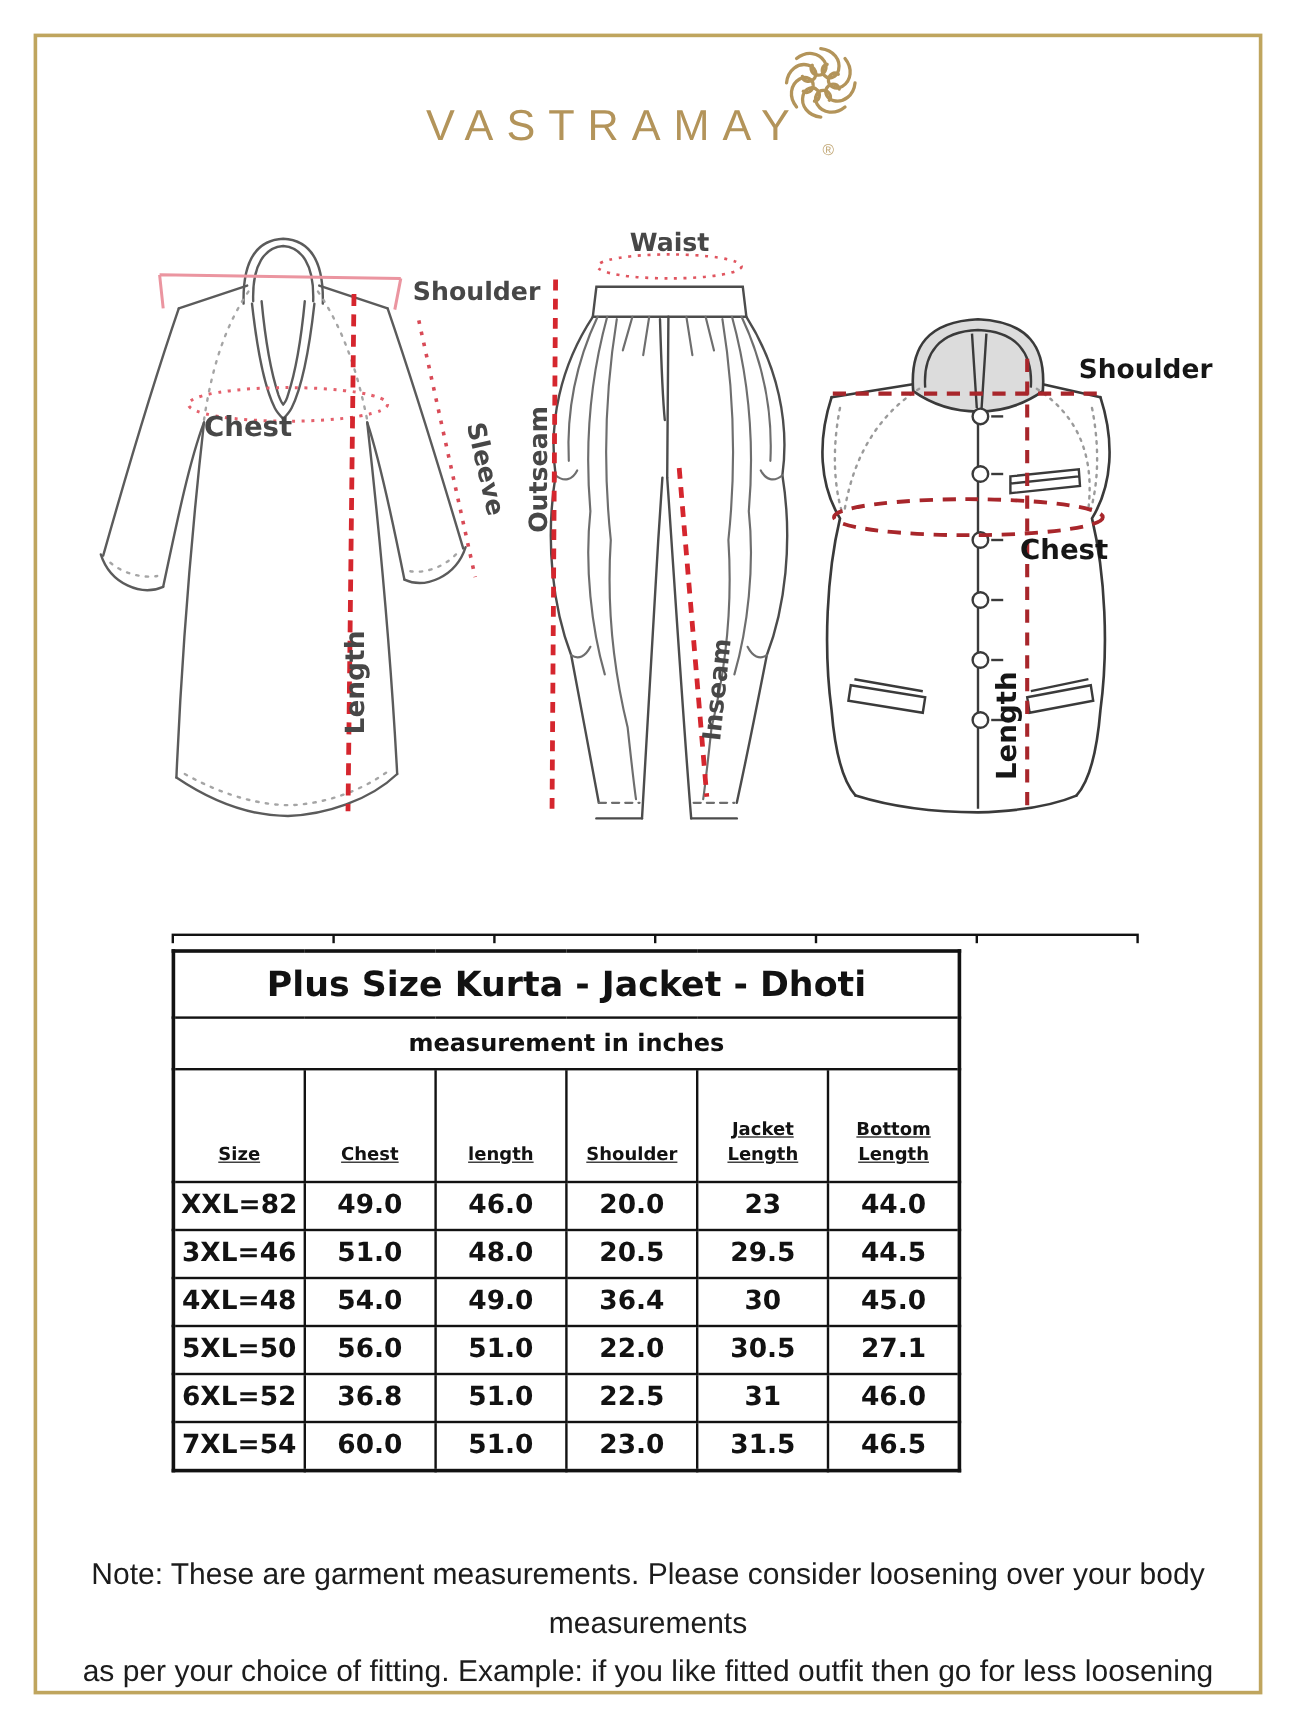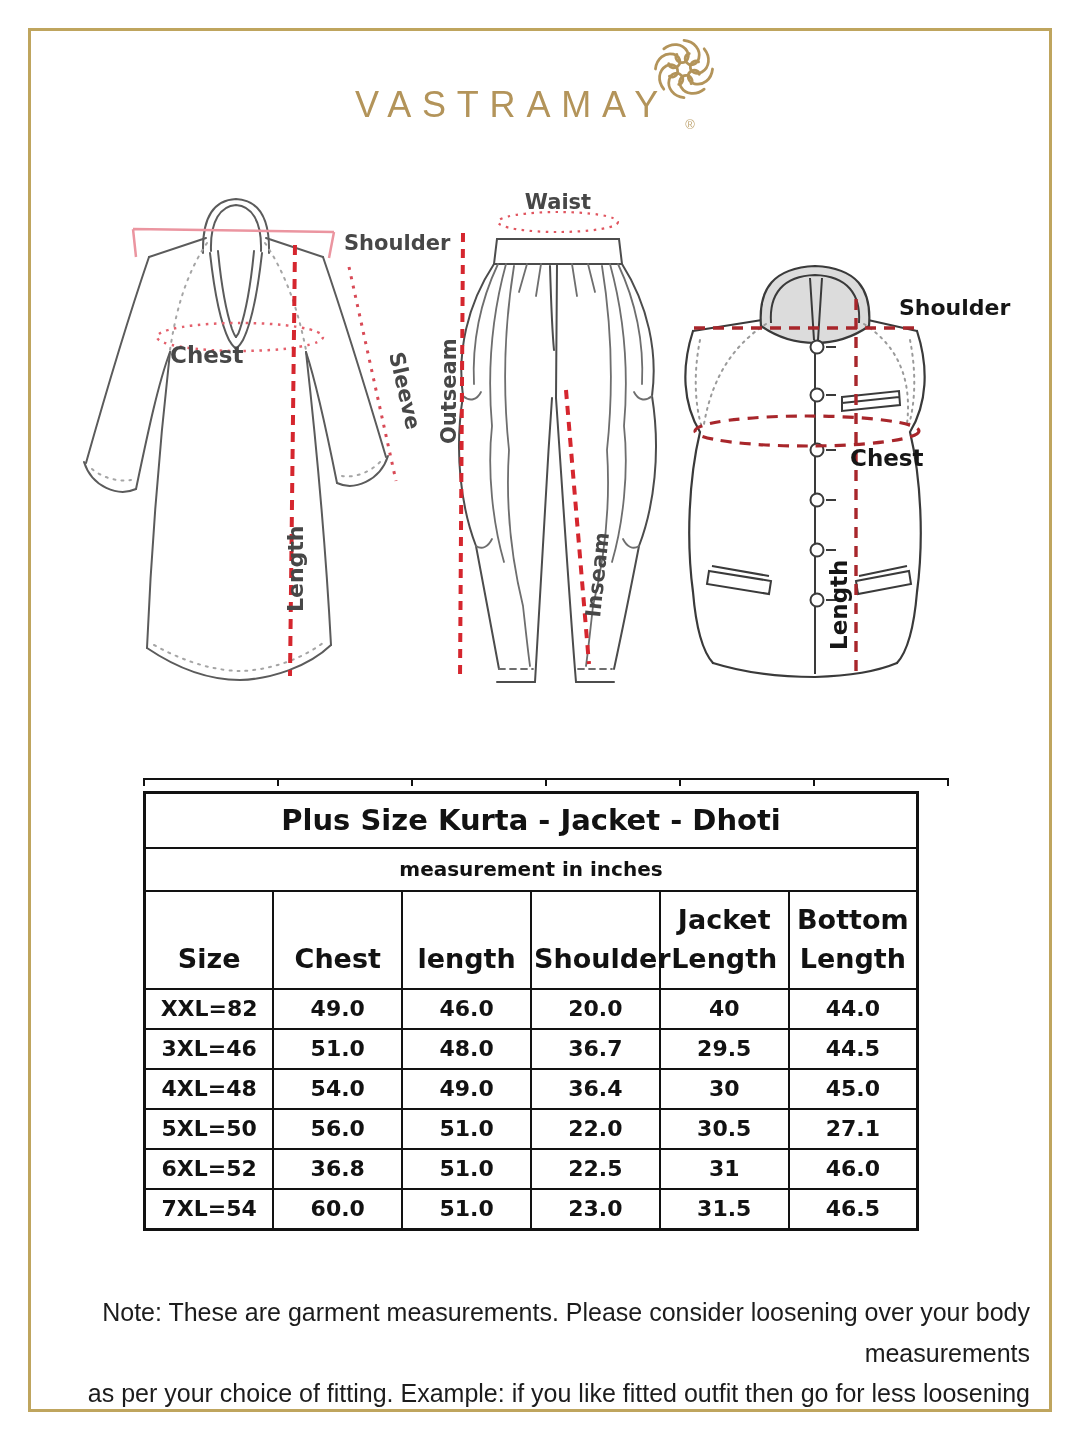--- a/index.html
+++ b/index.html
@@ -27,31 +27,31 @@
   .diagrams{position:absolute;left:0;top:170px;width:1080px;height:580px;}
   .diagrams svg{display:block;width:1080px;height:580px;}
   .dia-label{font-family:"DejaVu Sans",sans-serif;font-weight:600;fill:#474747;}
   .dia-label-dark{font-family:"DejaVu Sans",sans-serif;font-weight:700;fill:#161616;}
   
   .table-zone{position:absolute;left:143px;top:778px;width:806px;}
   .top-strip{display:flex;height:6px;border-top:2px solid #121212;margin-bottom:5px;}
   .top-strip .tick{flex:1;border-right:2px solid #121212;}
   .top-strip .tick:first-child{border-left:2px solid #121212;}
   table.size-table{
-    width:776px;border-collapse:collapse;border:3px solid #121212;
+    width:658px;border-collapse:collapse;border:3px solid #121212;
     table-layout:fixed;color:#121212;
   }
   table.size-table th,table.size-table td{border:2px solid #121212;text-align:center;}
   th.t-title{font-size:29px;font-weight:700;padding:9px 0 10px;}
   th.t-sub{font-size:20px;font-weight:700;padding:8px 16px 9px;}
-  th.t-col{font-size:27px;font-weight:700;vertical-align:bottom;padding:8px 2px 10px;height:74px;line-height:1.45;}
+  th.t-col{font-size:15px;font-weight:700;vertical-align:bottom;padding:8px 2px 10px;height:74px;line-height:1.45;text-decoration:underline;}
   td{font-size:22px;font-weight:700;padding:6px 0 7px;}
   
   .note{
-    position:absolute;left:50px;top:1292px;width:980px;text-align:right;
+    position:absolute;left:50px;top:1292px;width:980px;text-align:center;
     font-family:"Liberation Sans",sans-serif;font-size:25px;color:#1c1c1c;line-height:1.62;
   }
   .note p{margin:0;}
 </style>
 </head>
 <body>
 
 <div class="gold-frame"></div>
 
 <header class="logo-wrap">
@@ -226,28 +226,28 @@
           <th class="t-col">Jacket Length</th>
           <th class="t-col">Bottom Length</th>
         </tr>
     </thead>
     <tbody id="table-body">
         <tr>
           <td>XXL=82</td>
           <td>49.0</td>
           <td>46.0</td>
           <td>20.0</td>
-          <td>40</td>
+          <td>23</td>
           <td>44.0</td>
         </tr>
         <tr>
           <td>3XL=46</td>
           <td>51.0</td>
           <td>48.0</td>
-          <td>36.7</td>
+          <td>20.5</td>
           <td>29.5</td>
           <td>44.5</td>
         </tr>
         <tr>
           <td>4XL=48</td>
           <td>54.0</td>
           <td>49.0</td>
           <td>36.4</td>
           <td>30</td>
           <td>45.0</td>

